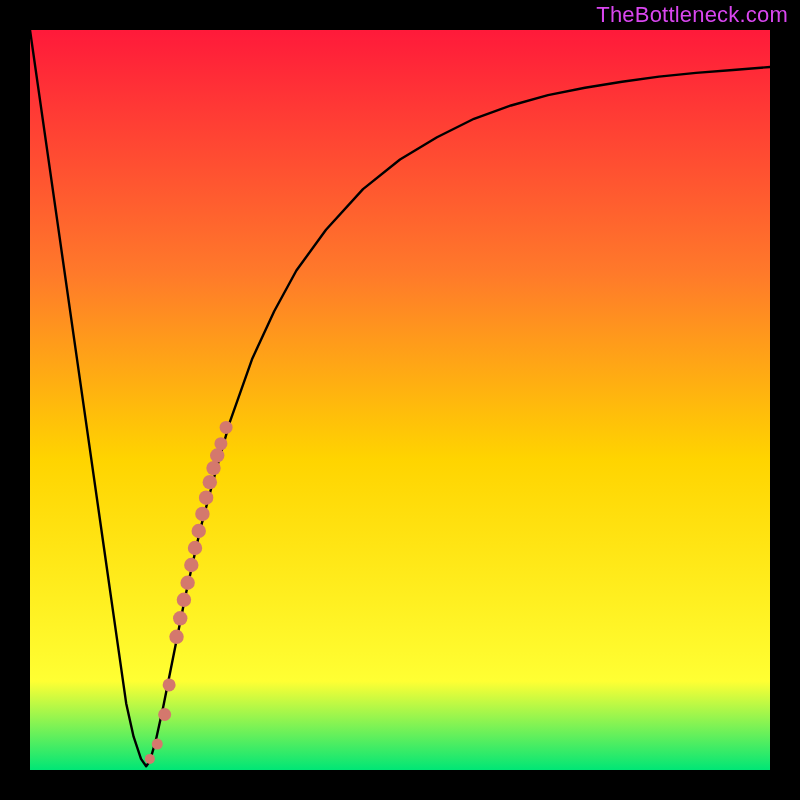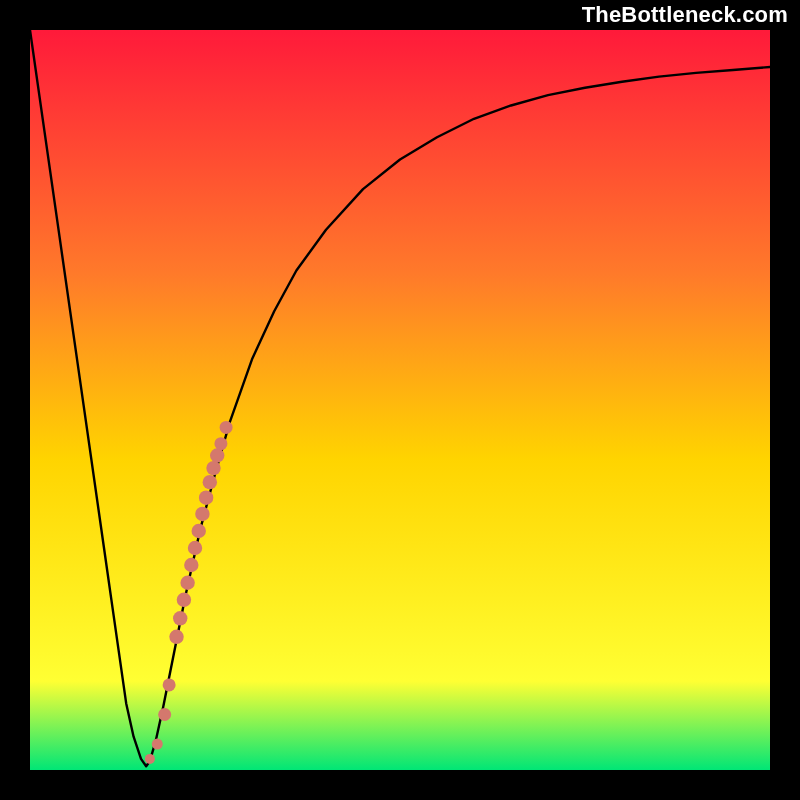--- a/index.html
+++ b/index.html
@@ -15,22 +15,22 @@
     width: 800px;
     height: 800px;
     background: #000;
   }
   .watermark {
     position: absolute;
     top: 2px;
     right: 12px;
     font-family: Arial, Helvetica, sans-serif;
     font-size: 22px;
-    font-weight: 700;
-    color: #ffffff;
+    font-weight: 400;
+    color: #d946ef;
     letter-spacing: 0.2px;
   }
   svg {
     display: block;
   }
 </style>
 </head>
 <body>
 <div class="frame">
 

